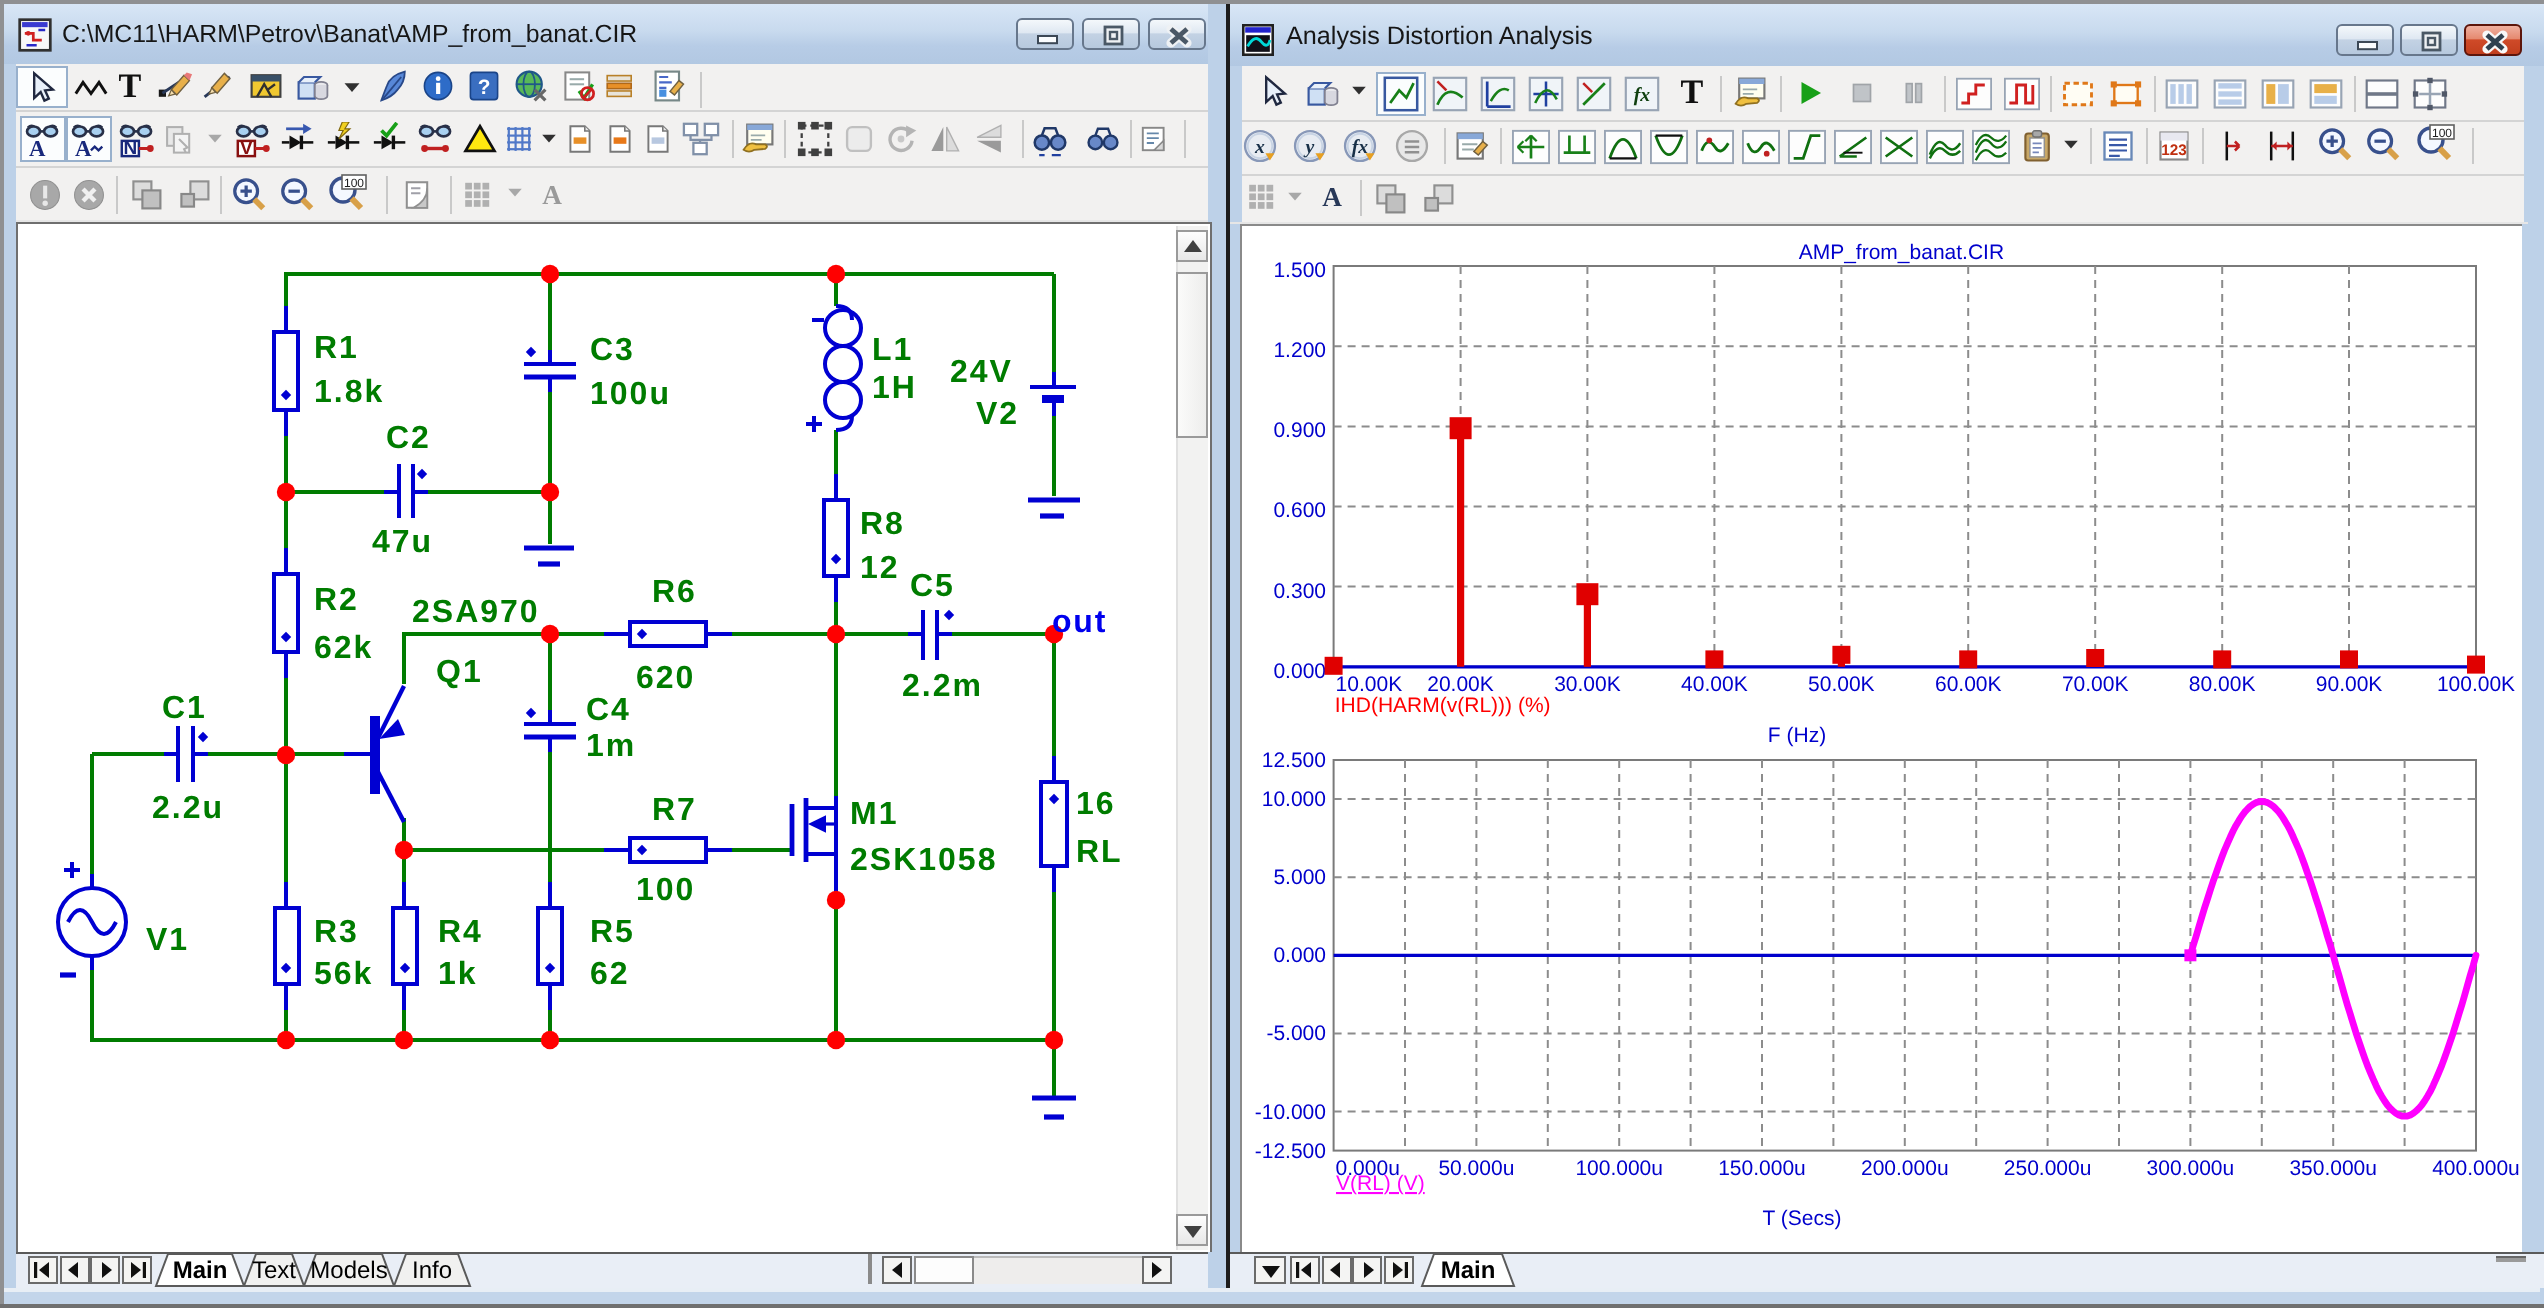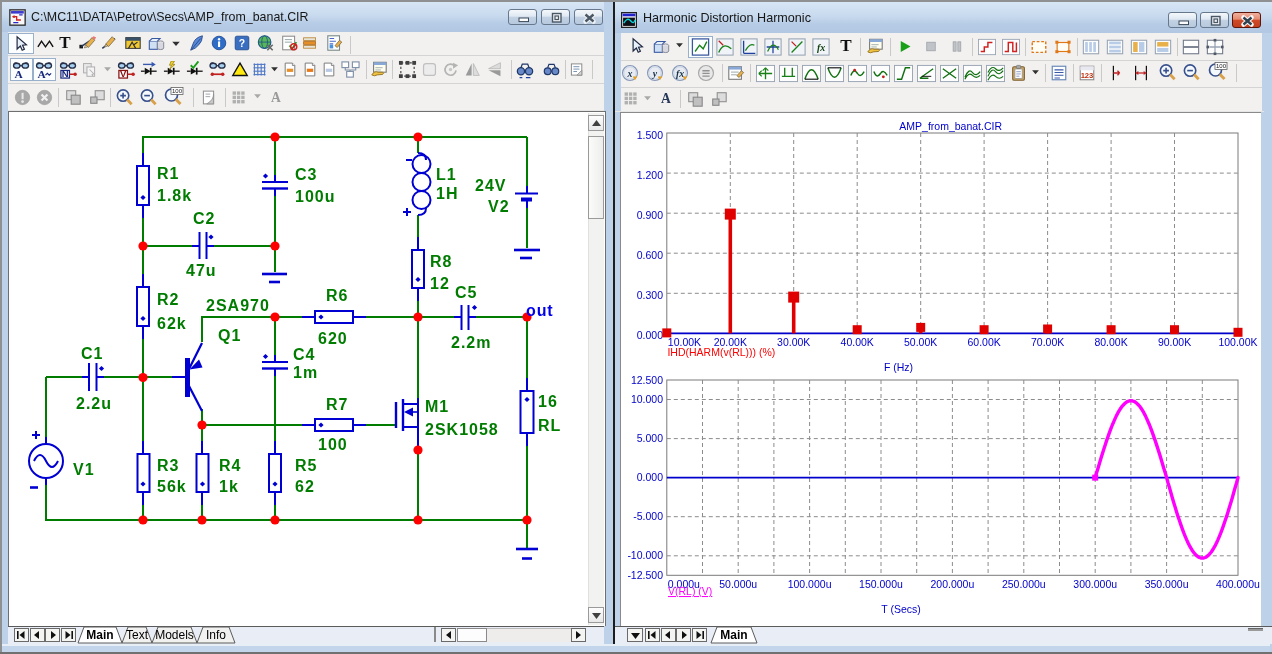--- a/index.html
+++ b/index.html
@@ -18,21 +18,21 @@
 <div class="abs" style="left:613px;top:2px;width:659px;height:652px;background:#bdd1e8;"></div>
 <div class="abs" style="left:613px;top:2px;width:2px;height:652px;background:#1c1c1c;"></div>
 <div class="abs" style="left:2px;top:2px;width:602px;height:30px;background:linear-gradient(180deg,#d8e6f6 0%,#c8daee 45%,#b7cce6 70%,#b2c8e2 100%);"></div>
 <svg class="icon" style="left:9px;top:9px" width="17" height="17" viewBox="0 0 20 20">
     <rect x="1" y="1" width="18" height="18" fill="#f8f8f8" stroke="#303030" stroke-width="1.6"></rect>
     <rect x="2.4" y="2.4" width="15" height="3" fill="#3a3ad0"></rect>
     <path d="M4 9 L9 9 L9 13 L14 13" stroke="#d02020" stroke-width="1.6" fill="none"></path>
     <path d="M5 16 L11 16 M12 7 L16 7" stroke="#2828c8" stroke-width="1.5" fill="none"></path>
     <circle cx="6" cy="9" r="1.4" fill="#d02020"></circle>
   </svg>
-<div class="abs" style="left:31px;top:2px;width:470px;height:30px;line-height:30px;font-size:12.4px;color:#161616;white-space:nowrap">C:\MC11\DATA\Petrov\Secs\AMP_from_banat.CIR</div>
+<div class="abs" style="left:31px;top:2px;width:470px;height:30px;line-height:30px;font-size:12.4px;color:#161616;white-space:nowrap">C:\MC11\HARM\Petrov\Banat\AMP_from_banat.CIR</div>
 <div class="winbtn" style="left:508px;top:9px">
     <svg width="29" height="16">
       <rect x="10" y="8" width="9.5" height="3.6" fill="#fafcfe" stroke="#3c4856" stroke-width="1"></rect>
     </svg>
   </div>
 <div class="winbtn" style="left:541px;top:9px">
     <svg width="29" height="16">
       <rect x="10.5" y="3.5" width="8.5" height="8.5" fill="#eef1f4" stroke="#4a5866" stroke-width="1.4"></rect>
       <rect x="13" y="6" width="3.5" height="3.5" fill="none" stroke="#4a5866" stroke-width="1.2"></rect>
     </svg>
@@ -291,21 +291,21 @@
 <div class="abs" style="left:2px;top:644px;width:1268px;height:2px;background:#e8eef5;"></div>
 <div class="abs" style="left:2px;top:646px;width:1268px;height:6px;background:#c3d5ea;"></div>
 <div class="abs" style="left:0px;top:652px;width:1272px;height:2px;background:#707070;"></div>
 <div class="abs" style="left:615px;top:2px;width:657px;height:31px;background:linear-gradient(180deg,#d8e6f6 0%,#c8daee 45%,#b7cce6 70%,#b2c8e2 100%);"></div>
 <svg class="icon" style="left:621px;top:12px" width="16" height="16" viewBox="0 0 20 20">
     <rect x="0.8" y="0.8" width="18.4" height="18.4" fill="#fff" stroke="#202020" stroke-width="1.6"></rect>
     <rect x="2" y="2" width="16" height="3.4" fill="#2222cc"></rect>
     <rect x="2.6" y="7" width="14.8" height="10.4" fill="#101018"></rect>
     <path d="M3.5 14 Q8 6 12 11 T17.5 10" stroke="#00d8d8" stroke-width="1.8" fill="none"></path>
   </svg>
-<div class="abs" style="left:643px;top:3px;width:400px;height:30px;line-height:30px;font-size:12.6px;color:#161616;white-space:nowrap">Harmonic Distortion Harmonic</div>
+<div class="abs" style="left:643px;top:3px;width:400px;height:30px;line-height:30px;font-size:12.6px;color:#161616;white-space:nowrap">Analysis Distortion Analysis</div>
 <div class="winbtn" style="left:1168px;top:12px">
     <svg width="29" height="16">
       <rect x="10" y="8" width="9.5" height="3.6" fill="#fafcfe" stroke="#3c4856" stroke-width="1"></rect>
     </svg>
   </div>
 <div class="winbtn" style="left:1200px;top:12px">
     <svg width="29" height="16">
       <rect x="10.5" y="3.5" width="8.5" height="8.5" fill="#eef1f4" stroke="#4a5866" stroke-width="1.4"></rect>
       <rect x="13" y="6" width="3.5" height="3.5" fill="none" stroke="#4a5866" stroke-width="1.2"></rect>
     </svg>

